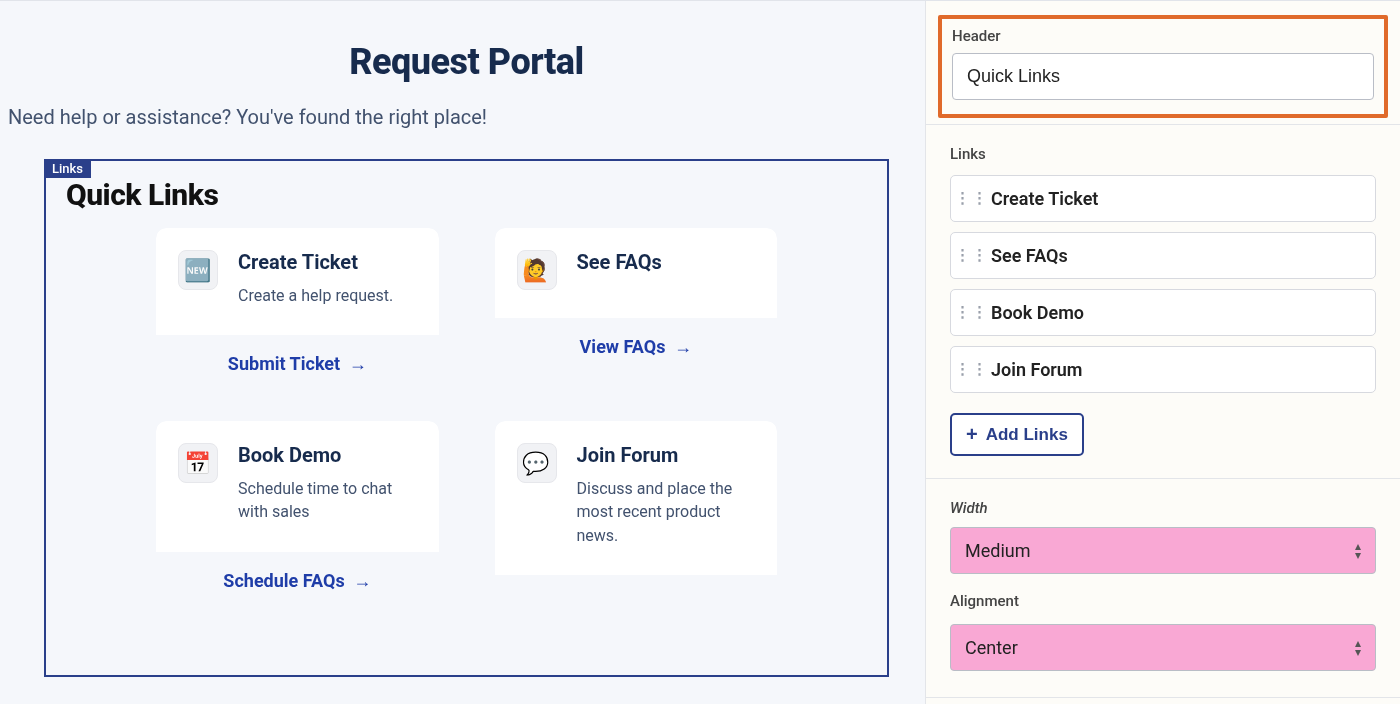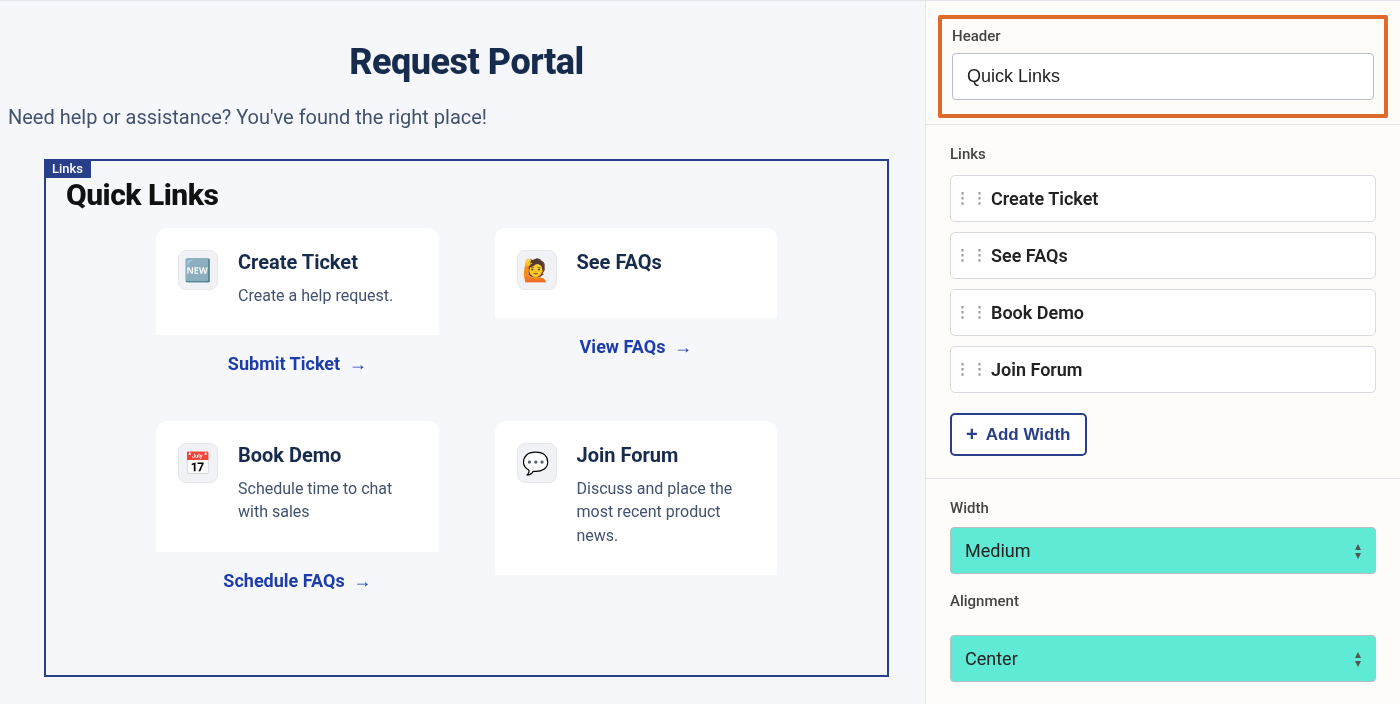--- a/index.html
+++ b/index.html
@@ -192,21 +192,21 @@
     font-weight: 600;
     margin-top: 10px;
     cursor: pointer;
   }
   .plus-icon { font-size: 20px; font-weight: 700; }
   .sb-select {
     position: relative;
     width: 100%;
     border: 1px solid #b9bdc6;
     border-radius: 4px;
-    background: #5eead4;
+    background: #f9a8d4;
     padding: 12px 14px;
     font-size: 18px;
     color: #222;
     display: flex;
     justify-content: space-between;
     align-items: center;
     cursor: pointer;
   }
   .stepper-icon {
     color: #555;
@@ -318,39 +318,39 @@
       </div>
       <div class="link-row">
         <span class="drag-handle">
             <span>⋮⋮</span>
           </span>
         <span>Join Forum</span>
       </div>
 
       <button class="add-link-btn">
         <span class="plus-icon">+</span>
-        <span>Add Width</span>
+        <span>Add Links</span>
       </button>
     </div>
 
     <div class="sb-divider" style="margin-top:18px;"></div>
 
     <div class="sb-section">
-      <div class="sb-label" style="margin-bottom:10px;">Width</div>
+      <div class="sb-label" style="margin-bottom:10px;font-style:italic;">Width</div>
       <div class="sb-select">
         <span>Medium</span>
         <span class="stepper-icon">
             <span>▴</span>
             <span>▾</span>
           </span>
       </div>
     </div>
 
     <div class="sb-section" style="padding-top:14px;">
-      <div class="sb-label" style="margin-bottom:25px;">Alignment</div>
+      <div class="sb-label" style="margin-bottom:14px;">Alignment</div>
       <div class="sb-select">
         <span>Center</span>
         <span class="stepper-icon">
             <span>▴</span>
             <span>▾</span>
           </span>
       </div>
     </div>
 
     <div class="sb-divider" style="margin-top:22px;"></div>

